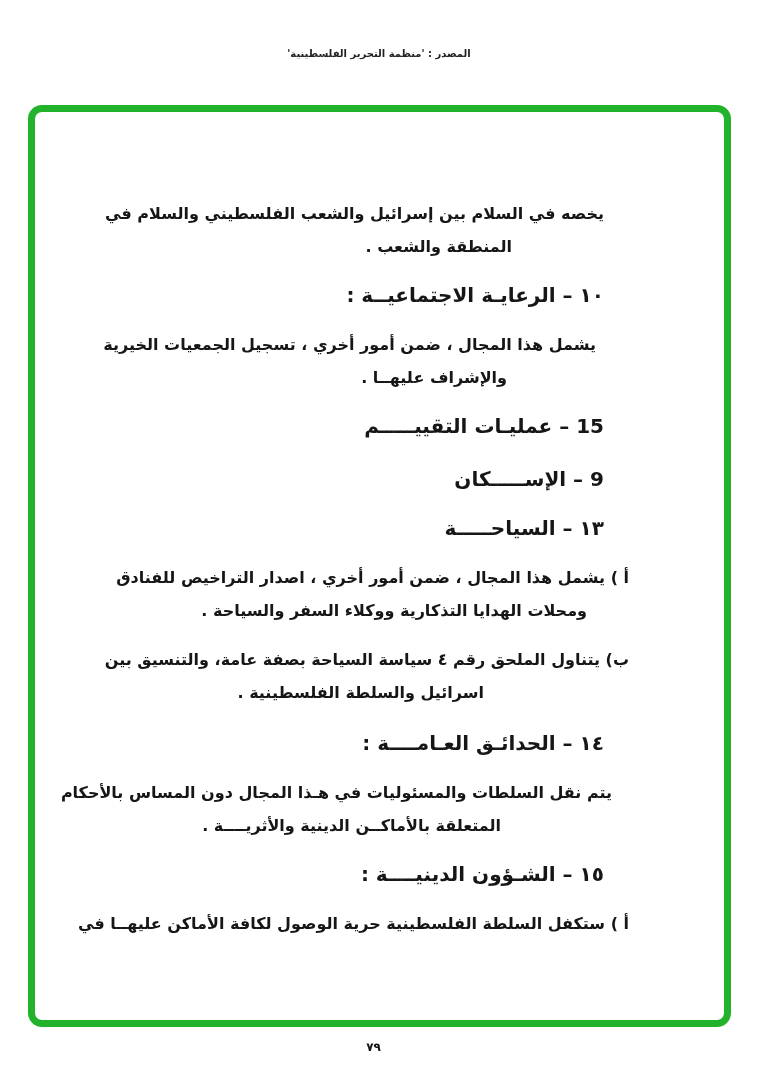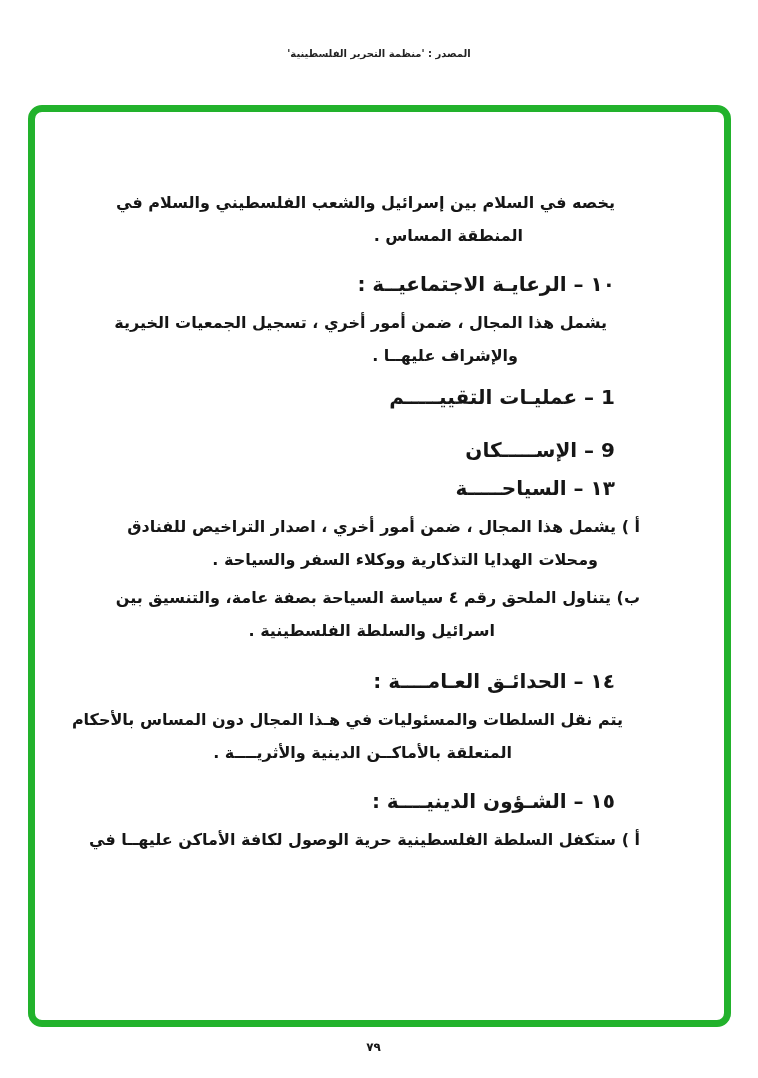--- a/index.html
+++ b/index.html
@@ -28,21 +28,21 @@
     border-radius:14px;
     box-sizing:border-box;
     background:transparent;
   }
   .content{
     position:absolute;top:181px;right:138px;left:110px;
     direction:rtl;text-align:right;
     font-weight:bold;font-size:16px;
   }
   .line{display:block;line-height:33px;white-space:nowrap;}
-  .block{margin:5px;padding:0;}
+  .block{margin:16px;padding:0;}
   .hd{font-size:20px;font-weight:bold;}
   
   .mt2{margin-top:2px;}
   .mt4{margin-top:4px;}
   .mt9{margin-top:9px;}
   .mt16{margin-top:16px;}
   .mt18{margin-top:18px;}
   .mt20{margin-top:20px;}
   
   .ind17{padding-right:17px;}
@@ -66,34 +66,34 @@
 <header class="page-header">
   <div class="doc-source">المصدر :  'منظمة التحرير الفلسطينية'</div>
 </header>
 
 <div class="green-frame"></div>
 
 <main class="content">
 
   <div class="block">
     <span class="line">يخصه في السلام بين إسرائيل والشعب الفلسطيني والسلام في</span>
-    <span class="line ind92">المنطقة المساس .</span>
+    <span class="line ind92">المنطقة والشعب .</span>
   </div>
 
   <div class="block hd mt16">
     <span class="line">١٠ – الرعايـة الاجتماعيــة :</span>
   </div>
 
   <div class="block mt2">
     <span class="line ind8">يشمل هذا المجال ،  ضمن أمور أخري ،  تسجيل الجمعيات الخيرية</span>
     <span class="line ind97">والإشراف عليهــا .</span>
   </div>
 
   <div class="block hd mt9">
-    <span class="line">1 – عمليـات التقييـــــم</span>
+    <span class="line">15 – عمليـات التقييـــــم</span>
   </div>
 
   <div class="block hd mt20">
     <span class="line">9 – الإســـــكان</span>
   </div>
 
   <div class="block hd mt4">
     <span class="line">١٣ – السياحـــــة</span>
   </div>
 

